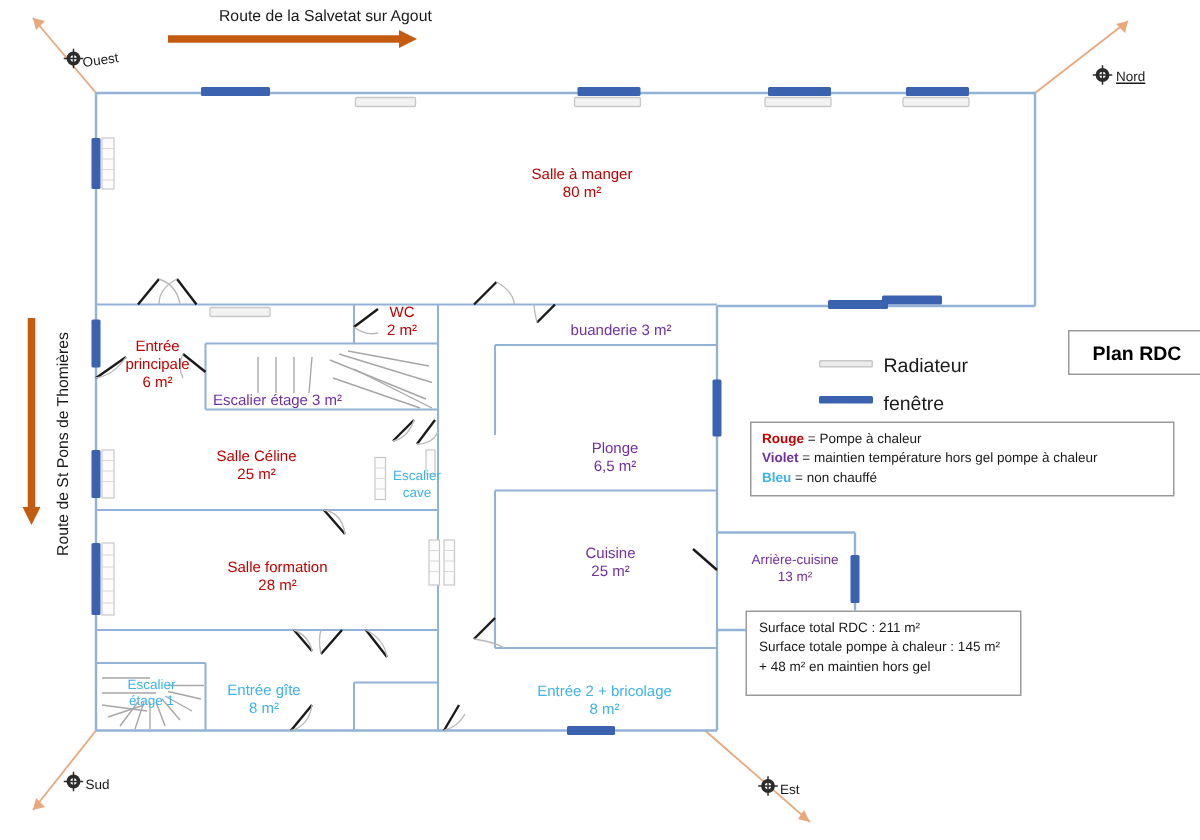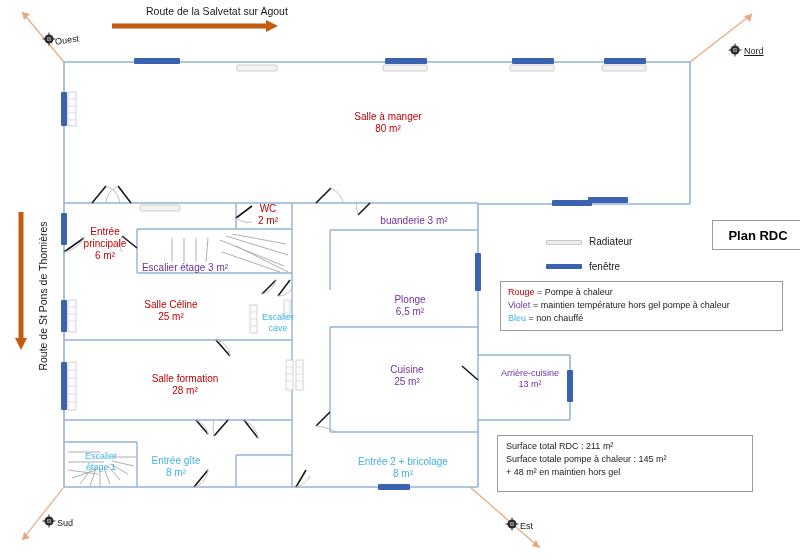--- a/index.html
+++ b/index.html
@@ -54,38 +54,38 @@
   }
   #legend-colors-box {
     left: 500px; top: 281px;
     width: 283px; height: 50px;
     padding: 4px 6px 0 7px;
   }
   #legend-colors-box .line {
     font-size: 9px; color: #1a1a1a; line-height: 1.42;
     white-space: nowrap;
   }
-  #legend-colors-box .k { font-weight: normal; }
+  #legend-colors-box .k { font-weight: bold; }
   .k-rouge { color: #C00000; }
   .k-violet { color: #7030A0; }
   .k-bleu { color: #3FB3E8; }
 
   #surface-box {
-    left: 497px; top: 435px;
-    width: 256px; height: 57px;
+    left: 497px; top: 407px;
+    width: 184px; height: 57px;
     padding: 4px 0 16px 8px;
   }
   #surface-box .line {
     font-size: 9px; color: #1a1a1a; line-height: 1.45;
     white-space: nowrap;
   }
 
   .legend-key {
     position: absolute;
-    font-size: 10px;
+    font-size: 13px;
     color: #1a1a1a;
     white-space: nowrap;
   }
   #legend-radiateur-label { left: 589px; top: 236px; }
   #legend-fenetre-label   { left: 589px; top: 261px; }
   .swatch { position: absolute; }
   #legend-radiateur-swatch {
     left: 546px; top: 240px; width: 36px; height: 5px;
     background: #EDEDED; border: 1px solid #C8C8C8; border-radius: 1px;
   }

